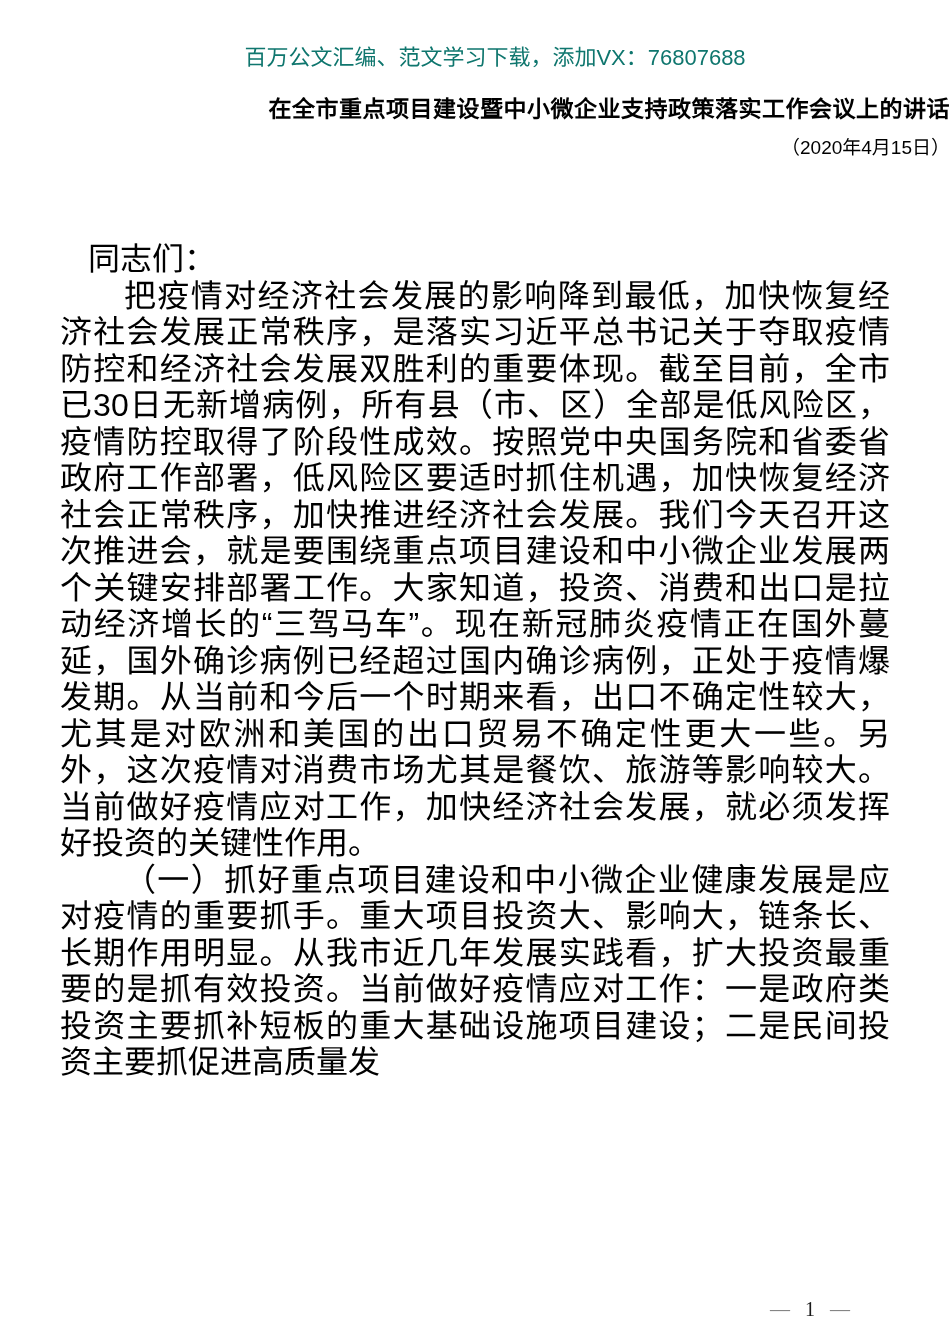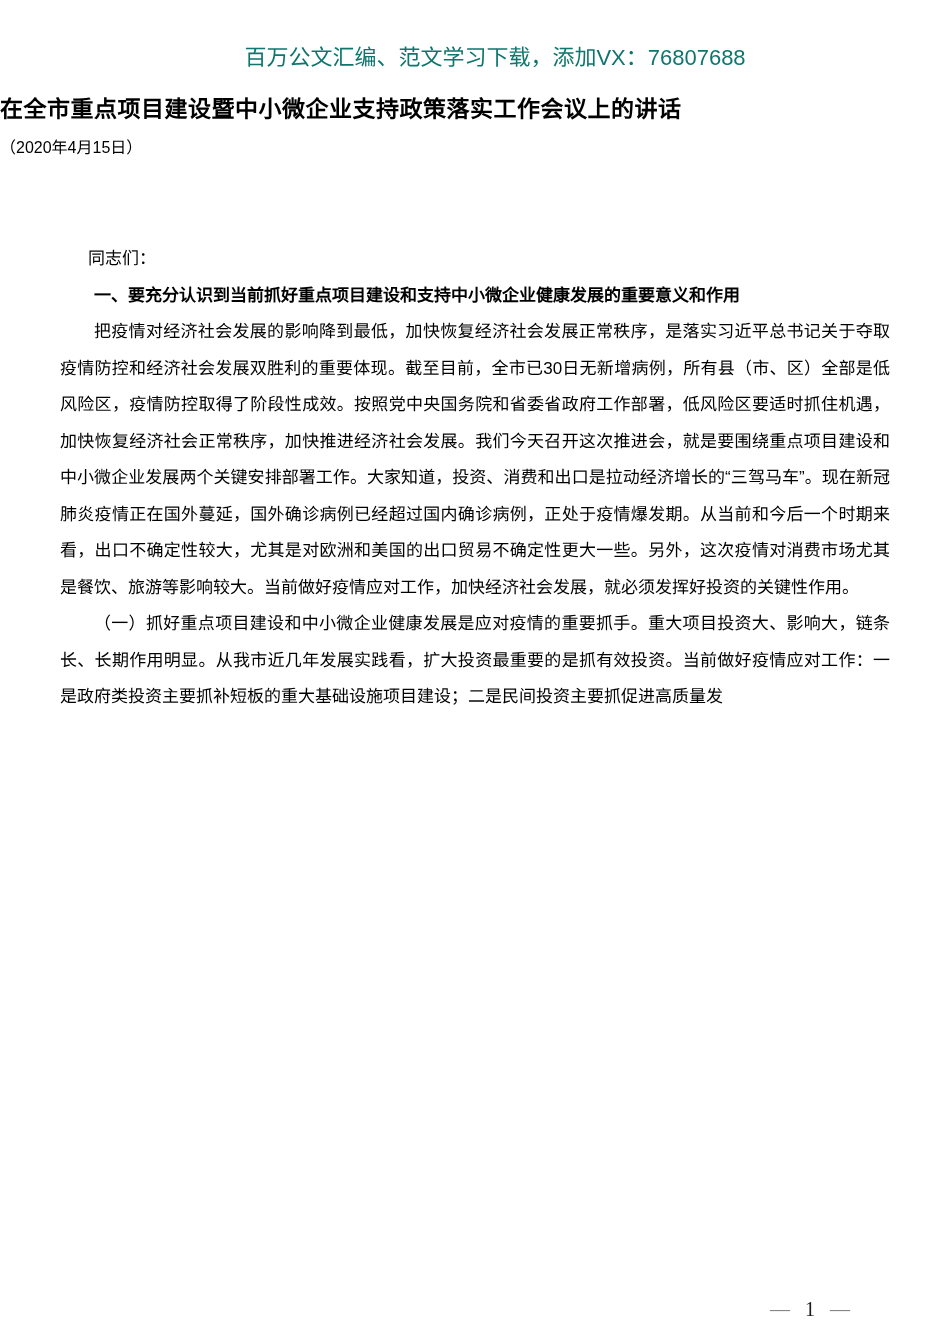--- a/index.html
+++ b/index.html
@@ -20,45 +20,45 @@
     text-align: center;
     font-size: 22px;
     line-height: 28px;
     font-weight: 500;
   }
   .title-block {
     position: absolute;
     top: 90px;
     left: 0;
     width: 100%;
-    text-align: left;
+    text-align: right;
   }
   .doc-title {
     font-size: 23px;
     font-weight: bold;
     line-height: 39px;
     letter-spacing: 0.5px;
   }
   .doc-author {
     font-size: 22px;
     font-weight: bold;
     line-height: 38px;
     word-spacing: 8px;
   }
   .doc-date {
-    font-size: 16px;
+    font-size: 19px;
     font-weight: normal;
     line-height: 38px;
   }
   .body-text {
     position: absolute;
     top: 241px;
     left: 60px;
     width: 830px;
-    font-size: 17px;
+    font-size: 32px;
     line-height: 36.5px;
     text-align: justify;
   }
   .body-text p {
     margin: 0;
     padding: 0;
     text-indent: 2em;
   }
   .body-text p.salutation { text-indent: 28px; }
   .body-text p.heading { font-weight: bold; }
@@ -82,21 +82,20 @@
 
   <div class="notice" style="color: #0f766e; padding-left: 20px;">百万公文汇编、范文学习下载，添加VX：76807688</div>
 
   <div class="title-block">
     <div class="doc-title">在全市重点项目建设暨中小微企业支持政策落实工作会议上的讲话</div>
     <div class="doc-date">（2020年4月15日）</div>
   </div>
 
   <div class="body-text">
     <p class="salutation">同志们：</p>
-    <p class="heading">一、要充分认识到当前抓好重点项目建设和支持中小微企业健康发展的重要意义和作用</p>
     <p class="para">把疫情对经济社会发展的影响降到最低，加快恢复经济社会发展正常秩序，是落实习近平总书记关于夺取疫情防控和经济社会发展双胜利的重要体现。截至目前，全市已30日无新增病例，所有县（市、区）全部是低风险区，疫情防控取得了阶段性成效。按照党中央国务院和省委省政府工作部署，低风险区要适时抓住机遇，加快恢复经济社会正常秩序，加快推进经济社会发展。我们今天召开这次推进会，就是要围绕重点项目建设和中小微企业发展两个关键安排部署工作。大家知道，投资、消费和出口是拉动经济增长的“三驾马车”。现在新冠肺炎疫情正在国外蔓延，国外确诊病例已经超过国内确诊病例，正处于疫情爆发期。从当前和今后一个时期来看，出口不确定性较大，尤其是对欧洲和美国的出口贸易不确定性更大一些。另外，这次疫情对消费市场尤其是餐饮、旅游等影响较大。当前做好疫情应对工作，加快经济社会发展，就必须发挥好投资的关键性作用。</p>
     <p class="para">（一）抓好重点项目建设和中小微企业健康发展是应对疫情的重要抓手。重大项目投资大、影响大，链条长、长期作用明显。从我市近几年发展实践看，扩大投资最重要的是抓有效投资。当前做好疫情应对工作：一是政府类投资主要抓补短板的重大基础设施项目建设；二是民间投资主要抓促进高质量发</p>
   </div>
 
   <div class="page-number">
     <span class="dash" style="color: rgb(126, 126, 126);">—</span>
     <span class="num">1</span>
     <span class="dash" style="color: rgb(126, 126, 126);">—</span>
   </div>
 

